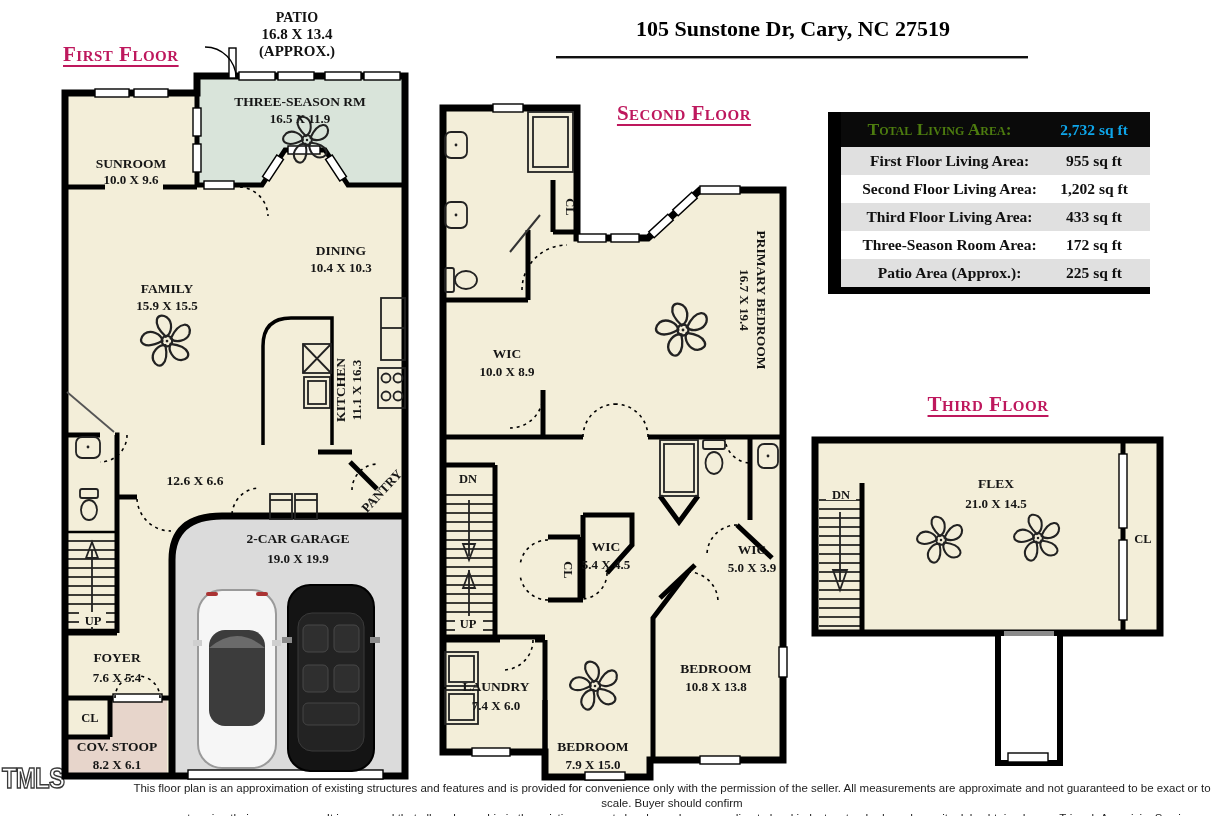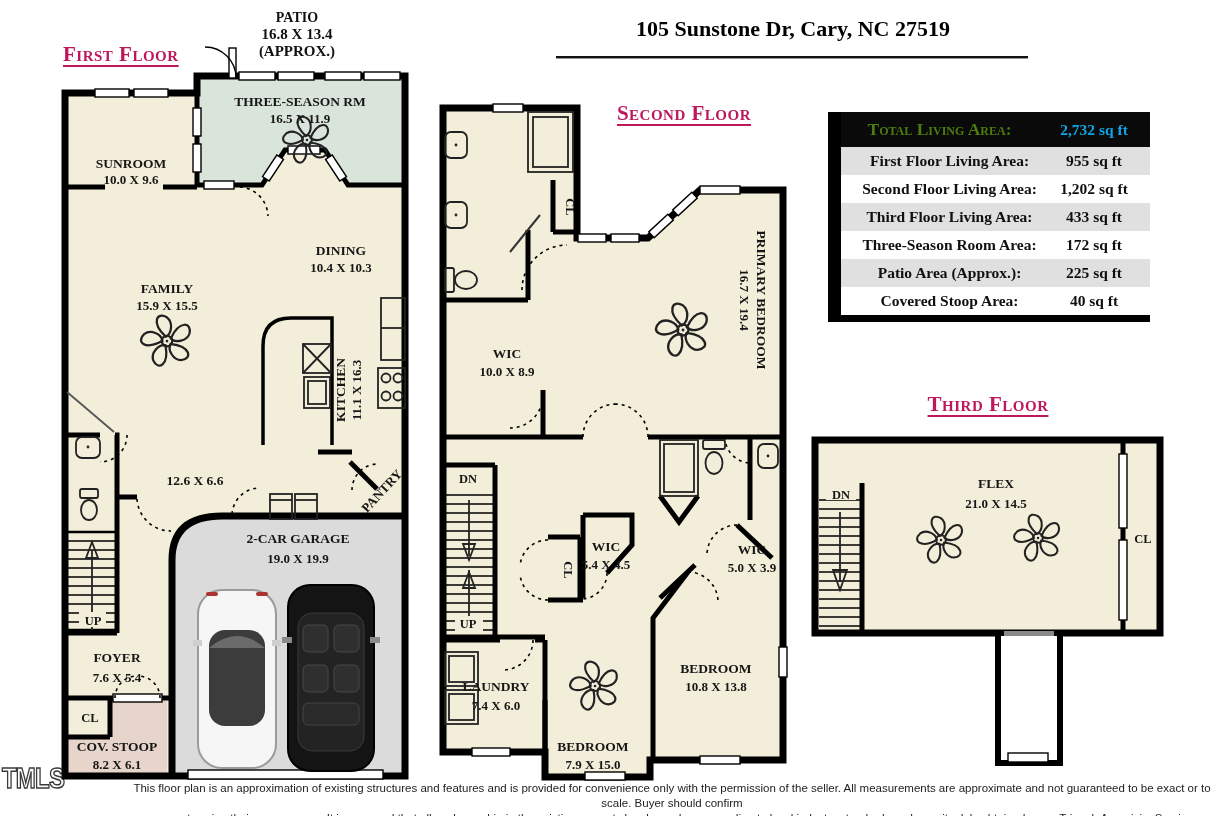--- a/index.html
+++ b/index.html
@@ -92,24 +92,20 @@
           <span class="val">433 sq ft</span>
         </div>
       <div class="at-row">
           <span class="lab">Three-Season Room Area:</span>
           <span class="val">172 sq ft</span>
         </div>
       <div class="at-row">
           <span class="lab">Patio Area (Approx.):</span>
           <span class="val">225 sq ft</span>
         </div>
-      <div class="at-row">
-          <span class="lab">Covered Stoop Area:</span>
-          <span class="val">40 sq ft</span>
-        </div>
     </div>
   </div>
 
   <svg class="abs" style="left:40px;top:0" width="380" height="790" viewBox="40 0 380 790">
 
     <path d="M65,93 H197 V76 H405 V776 H65 Z" fill="#f3eed9"></path>
     <path d="M197,76 H405 V185 H348 L325,150 H285 L262,185 H197 Z" fill="#d9e4da"></path>
     <path d="M222,516 H405 V774 H172 V560 Q172,516 222,516 Z" fill="#dbdbdb"></path>
     <path d="M110,698 H167 V776 H65 V737 H110 Z" fill="#e7d5cb"></path>
 

